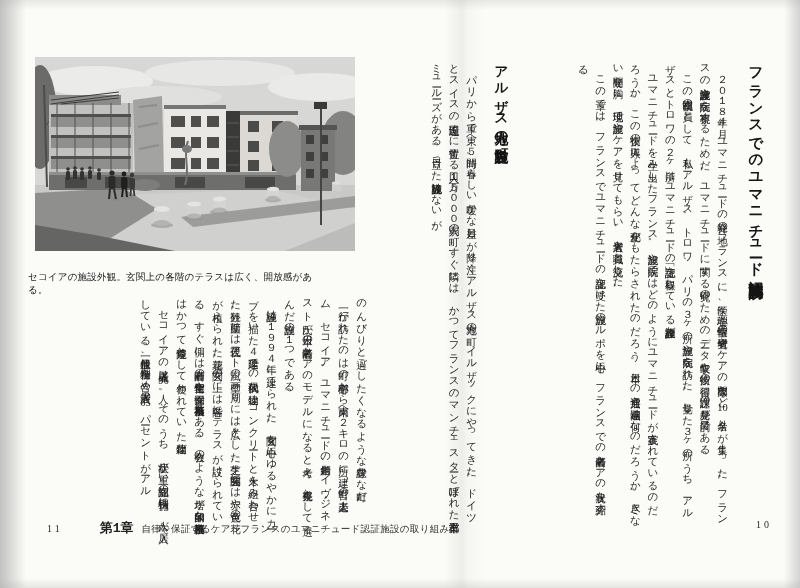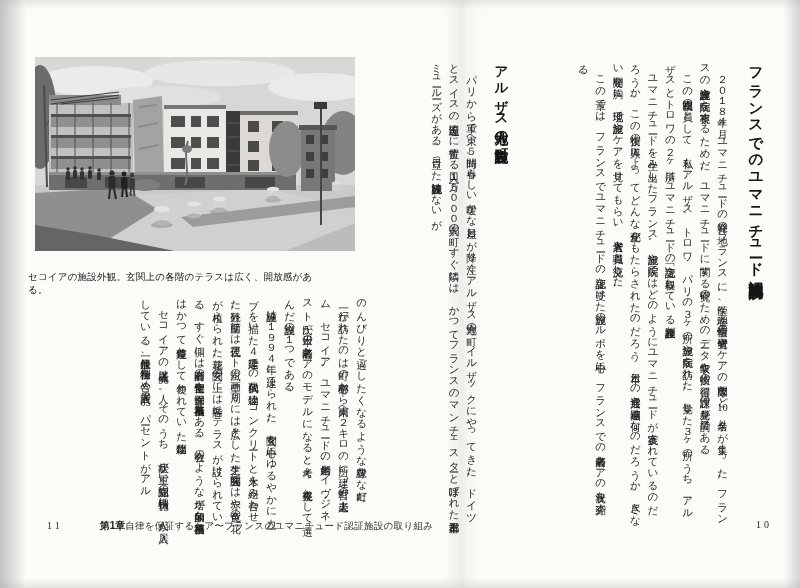--- a/index.html
+++ b/index.html
@@ -41,23 +41,23 @@
   #photo svg{display:block;width:100%;height:100%;}
   #caption{position:absolute;left:28px;top:255px;width:300px;
     font-family:Liberation Serif, serif;
     font-size:9.5px;letter-spacing:0.2px;color:#141414;margin-top:16px;}
 
   
   .footer{position:absolute;top:519px;font-size:10px;white-space:nowrap;}
   #footer-left{left:47px;display:flex;align-items:baseline;}
   #footer-right{right:28px;}
   .pagenum{letter-spacing:3px;font-size:10px;color:#2a2a2a;}
-  .chapter-label{margin-left:37px;font-family:Liberation Sans, sans-serif;
-    font-weight:bold;font-size:10px;color:#222;text-align:center;}
-  .chapter-title{font-size:9.5px;color:#2c2c2c;letter-spacing:0.3px;text-align:right;}
+  .chapter-label{margin-left:37px;font-family:Liberation Mono, monospace;
+    font-weight:bold;font-size:13px;color:#222;text-align:center;}
+  .chapter-title{margin-left:8px;font-size:9.5px;color:#2c2c2c;letter-spacing:0.3px;text-align:right;}
 </style>
 </head>
 <body>
 
 <div class="edge-left"></div>
 <div class="edge-right"></div>
 <div class="gutter"></div>
 <div class="edge-top"></div>
 <div class="edge-bottom"></div>
 

